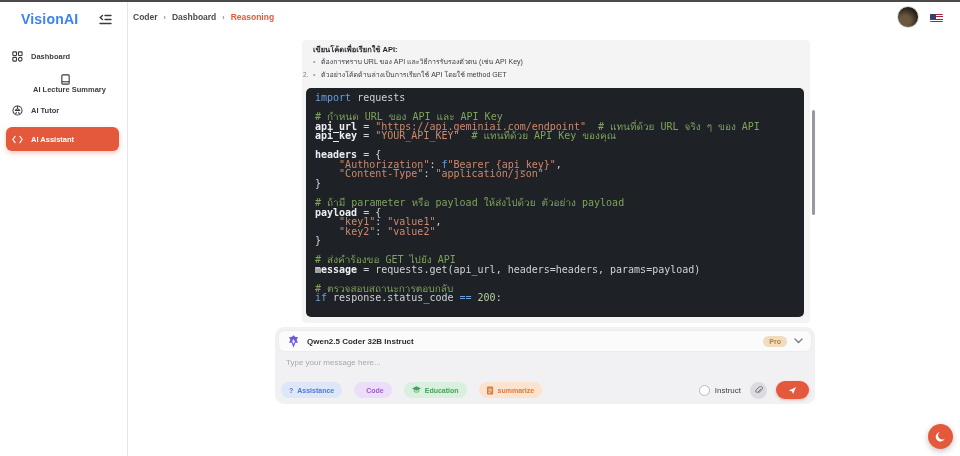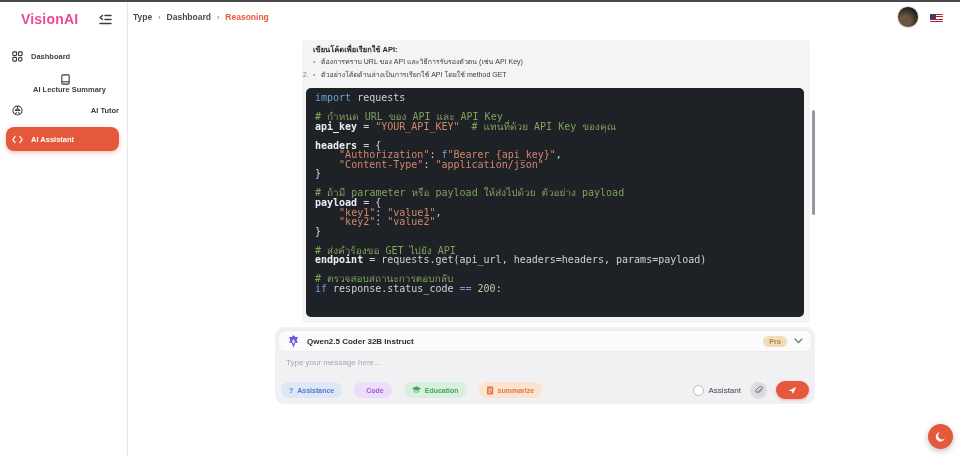--- a/index.html
+++ b/index.html
@@ -2,21 +2,21 @@
 <html><head>
 <meta charset="utf-8">
 <style>
   html,body{margin:0;padding:0;background:#fff;}
   .screen{position:relative;width:960px;height:456px;background:#ffffff;overflow:hidden;
           font-family:"Liberation Sans",sans-serif;-webkit-font-smoothing:antialiased;}
   .topline{position:absolute;top:0;left:0;right:0;height:2px;background:#4a4a4a;}
 
   
   .sidebar{position:absolute;top:2px;left:0;bottom:0;width:127px;background:#fff;border-right:1px solid #e7e7ea;}
-  .logo{position:absolute;left:21px;top:9px;font-size:14px;font-weight:800;color:#ec4899;letter-spacing:.2px;}
+  .logo{position:absolute;left:21px;top:9px;font-size:14px;font-weight:800;color:#3b82f6;letter-spacing:.2px;}
   .collapse-btn{position:absolute;right:15px;top:11px;width:14px;height:13px;cursor:pointer;display:flex;align-items:center;justify-content:center;}
   .nav-item{position:absolute;left:6px;width:113px;height:18px;display:flex;align-items:center;padding-left:6px;box-sizing:border-box;cursor:pointer;}
   .nav-item .nav-label{font-size:7.5px;font-weight:600;color:#3c3c43;margin-left:8px;white-space:nowrap;}
   .nav-item.active{height:24px;background:#e4593b;border-radius:8px;box-shadow:0 2px 5px rgba(228,89,59,.35);}
   .nav-item.active .nav-label{color:#fff;}
   .nav-ico{width:11px;height:11px;display:flex;align-items:center;justify-content:center;flex:0 0 auto;}
 
   
   .breadcrumb{position:absolute;left:133px;top:12px;display:flex;align-items:center;font-size:8.5px;font-weight:600;color:#4b4b52;}
   .crumb{cursor:pointer;}
@@ -105,42 +105,42 @@
     <div class="nav-item" style="top:72px;flex-direction:column;">
       <span class="nav-ico">
         <svg width="11" height="11" viewBox="0 0 12 12" fill="none" stroke="#3a3a40" stroke-width="1.2">
           <rect x="2" y="1" width="8" height="10" rx="1"></rect>
             <path d="M2 8.5h8"></path>
         </svg>
       </span>
       <span class="nav-label">AI Lecture Summary</span>
     </div>
 
-    <div class="nav-item" style="top:99px;justify-content:space-between;">
+    <div class="nav-item" style="top:99px;">
       <span class="nav-ico">
         <svg width="11" height="11" viewBox="0 0 12 12" fill="none" stroke="#3a3a40" stroke-width="1.1">
           <circle cx="6" cy="6" r="5"></circle>
             <path d="M6 1v3M6 4l2.8 2M6 4L3.2 6M3.8 10.4L4.9 7.6M8.2 10.4L7.1 7.6M3.2 6h5.6"></path>
         </svg>
       </span>
       <span class="nav-label">AI Tutor</span>
     </div>
 
-    <div class="nav-item active" style="top:125px;">
+    <div class="nav-item active" style="top:125px;border-radius:6px;">
       <span class="nav-ico">
         <svg width="12" height="9" viewBox="0 0 14 10" fill="none" stroke="#fff" stroke-width="1.5" stroke-linecap="round" stroke-linejoin="round">
           <path d="M4 1L1 5l3 4M10 1l3 4-3 4"></path>
         </svg>
       </span>
       <span class="nav-label">AI Assistant</span>
     </div>
   </div>
 
   <div class="breadcrumb">
-    <span class="crumb">Type</span>
+    <span class="crumb">Coder</span>
     <span class="crumb-sep">›</span>
     <span class="crumb">Dashboard</span>
     <span class="crumb-sep">›</span>
     <span class="crumb active">Reasoning</span>
   </div>
   <div class="avatar"></div>
   <div class="flag"></div>
 
   <div class="msg-panel">
     <div class="msg-heading">เขียนโค้ดเพื่อเรียกใช้ API:</div>
@@ -153,35 +153,36 @@
       <div class="bullet-row">
         <span class="b-prefix">2.</span>
         <span class="b-dot">•</span>
         <span class="b-text">ตัวอย่างโค้ดด้านล่างเป็นการเรียกใช้ API โดยใช้ method GET</span>
       </div>
     </div>
     <div class="code-block">
         <div class="cl"><span class="k">import</span><span class="p"> requests</span></div>
         <div class="cl">&nbsp;</div>
         <div class="cl"><span class="c"># กำหนด URL ของ API และ API Key</span></div>
+        <div class="cl"><span class="v">api_url</span><span class="p"> = </span><span class="s">"https://api.geminiai.com/endpoint"</span><span class="p">  </span><span class="c"># แทนที่ด้วย URL จริง ๆ ของ API</span></div>
         <div class="cl"><span class="v">api_key</span><span class="p"> = </span><span class="s">"YOUR_API_KEY"</span><span class="p">  </span><span class="c"># แทนที่ด้วย API Key ของคุณ</span></div>
         <div class="cl">&nbsp;</div>
         <div class="cl"><span class="v">headers</span><span class="p"> = {</span></div>
         <div class="cl"><span class="p">    </span><span class="s">"Authorization"</span><span class="p">: </span><span class="k">f</span><span class="s">"Bearer {api_key}"</span><span class="p">,</span></div>
         <div class="cl"><span class="p">    </span><span class="s">"Content-Type"</span><span class="p">: </span><span class="s">"application/json"</span></div>
         <div class="cl"><span class="p">}</span></div>
         <div class="cl">&nbsp;</div>
         <div class="cl"><span class="c"># ถ้ามี parameter หรือ payload ให้ส่งไปด้วย ตัวอย่าง payload</span></div>
         <div class="cl"><span class="v">payload</span><span class="p"> = {</span></div>
         <div class="cl"><span class="p">    </span><span class="s">"key1"</span><span class="p">: </span><span class="s">"value1"</span><span class="p">,</span></div>
         <div class="cl"><span class="p">    </span><span class="s">"key2"</span><span class="p">: </span><span class="s">"value2"</span></div>
         <div class="cl"><span class="p">}</span></div>
         <div class="cl">&nbsp;</div>
         <div class="cl"><span class="c"># ส่งคำร้องขอ GET ไปยัง API</span></div>
-        <div class="cl"><span class="v">endpoint</span><span class="p"> = requests.get(api_url, headers=headers, params=payload)</span></div>
+        <div class="cl"><span class="v">message</span><span class="p"> = requests.get(api_url, headers=headers, params=payload)</span></div>
         <div class="cl">&nbsp;</div>
         <div class="cl"><span class="c"># ตรวจสอบสถานะการตอบกลับ</span></div>
         <div class="cl"><span class="k">if</span><span class="p"> response.status_code </span><span class="k">==</span><span class="p"> </span><span class="n">200</span><span class="p">:</span></div>
       </div>
   </div>
   <div class="scrollbar"></div>
 
   <div class="chat-panel">
     <div class="model-row">
       <span style="display:flex;">
@@ -223,21 +224,21 @@
           <span class="chip-ico">
             <svg width="7" height="9" viewBox="0 0 8 9">
               <rect width="7" height="9" rx="1" fill="currentColor"></rect>
               <path d="M1.6 3h4M1.6 5h4M1.6 7h2.5" stroke="#fff" stroke-width=".8"></path>
             </svg>
           </span>
           <span>summarize</span>
         </span>
         <span class="reasoning-wrap">
         <span class="checkbox"></span>
-        <span class="reasoning-label">Assistant</span>
+        <span class="reasoning-label">Instruct</span>
       </span>
       <span class="clip-btn">
         <span style="display:flex;">
           <svg width="9" height="9" viewBox="0 0 10 10" fill="none" stroke="#6f6f76" stroke-width="1.1" stroke-linecap="round">
             <path d="M7.6 3.4L4.2 6.8a1.5 1.5 0 01-2.1-2.1L5.8 1a2.1 2.1 0 013 3L5.2 7.6"></path>
           </svg>
         </span>
       </span>
       <span class="send-btn">
         <span style="display:flex;">

